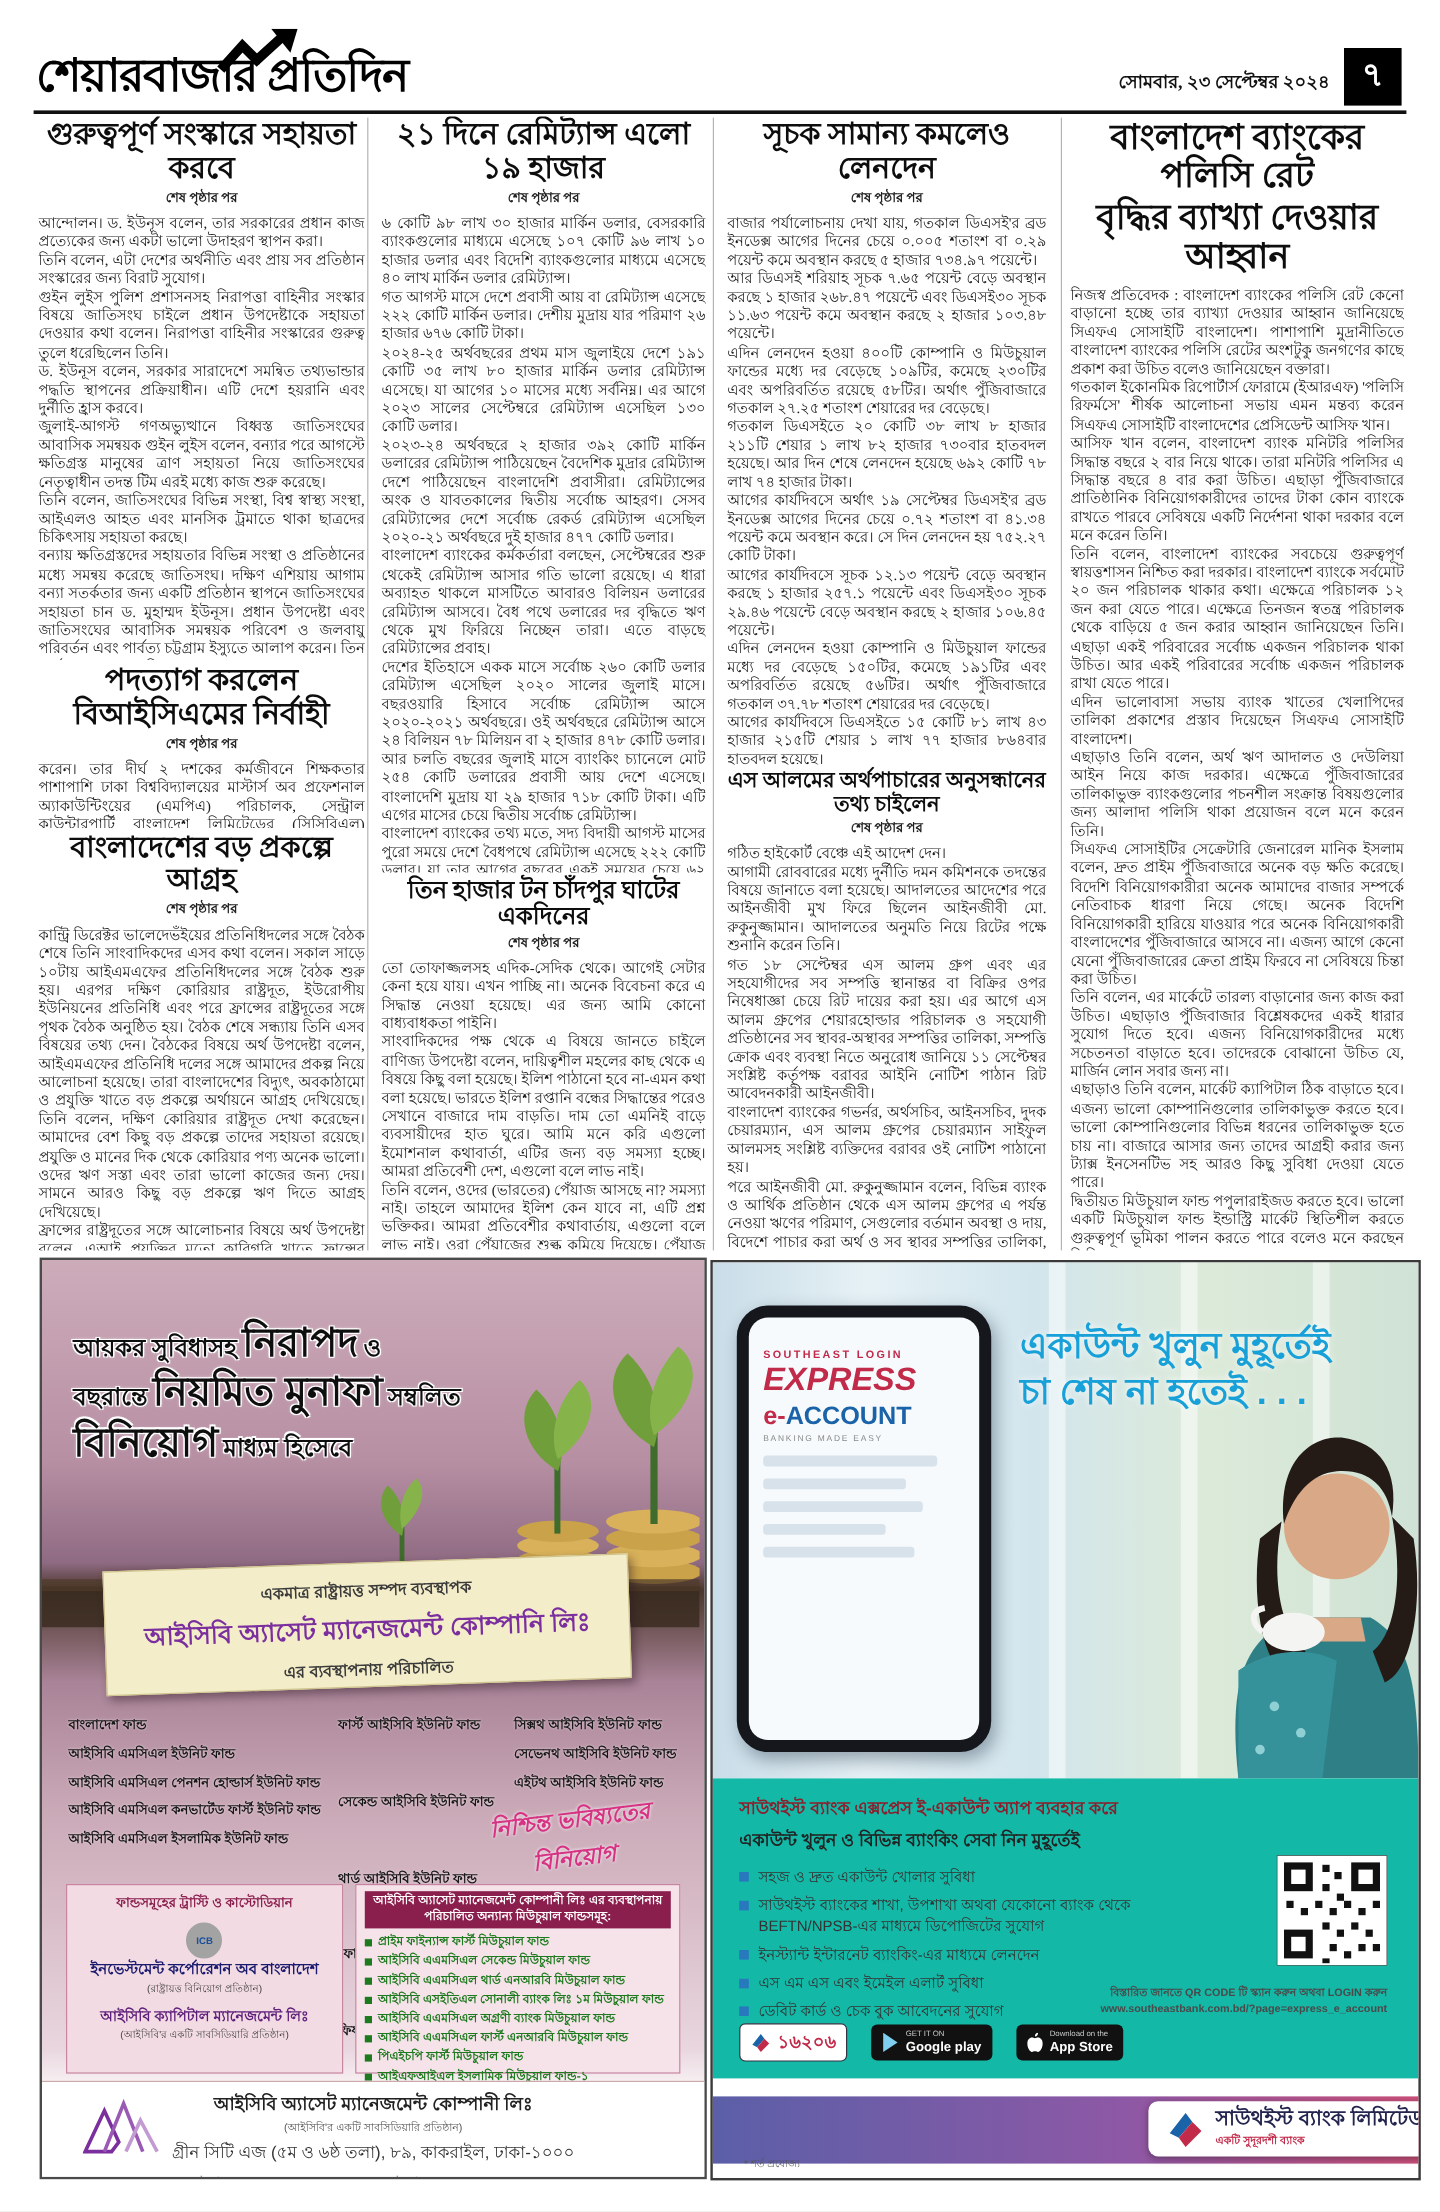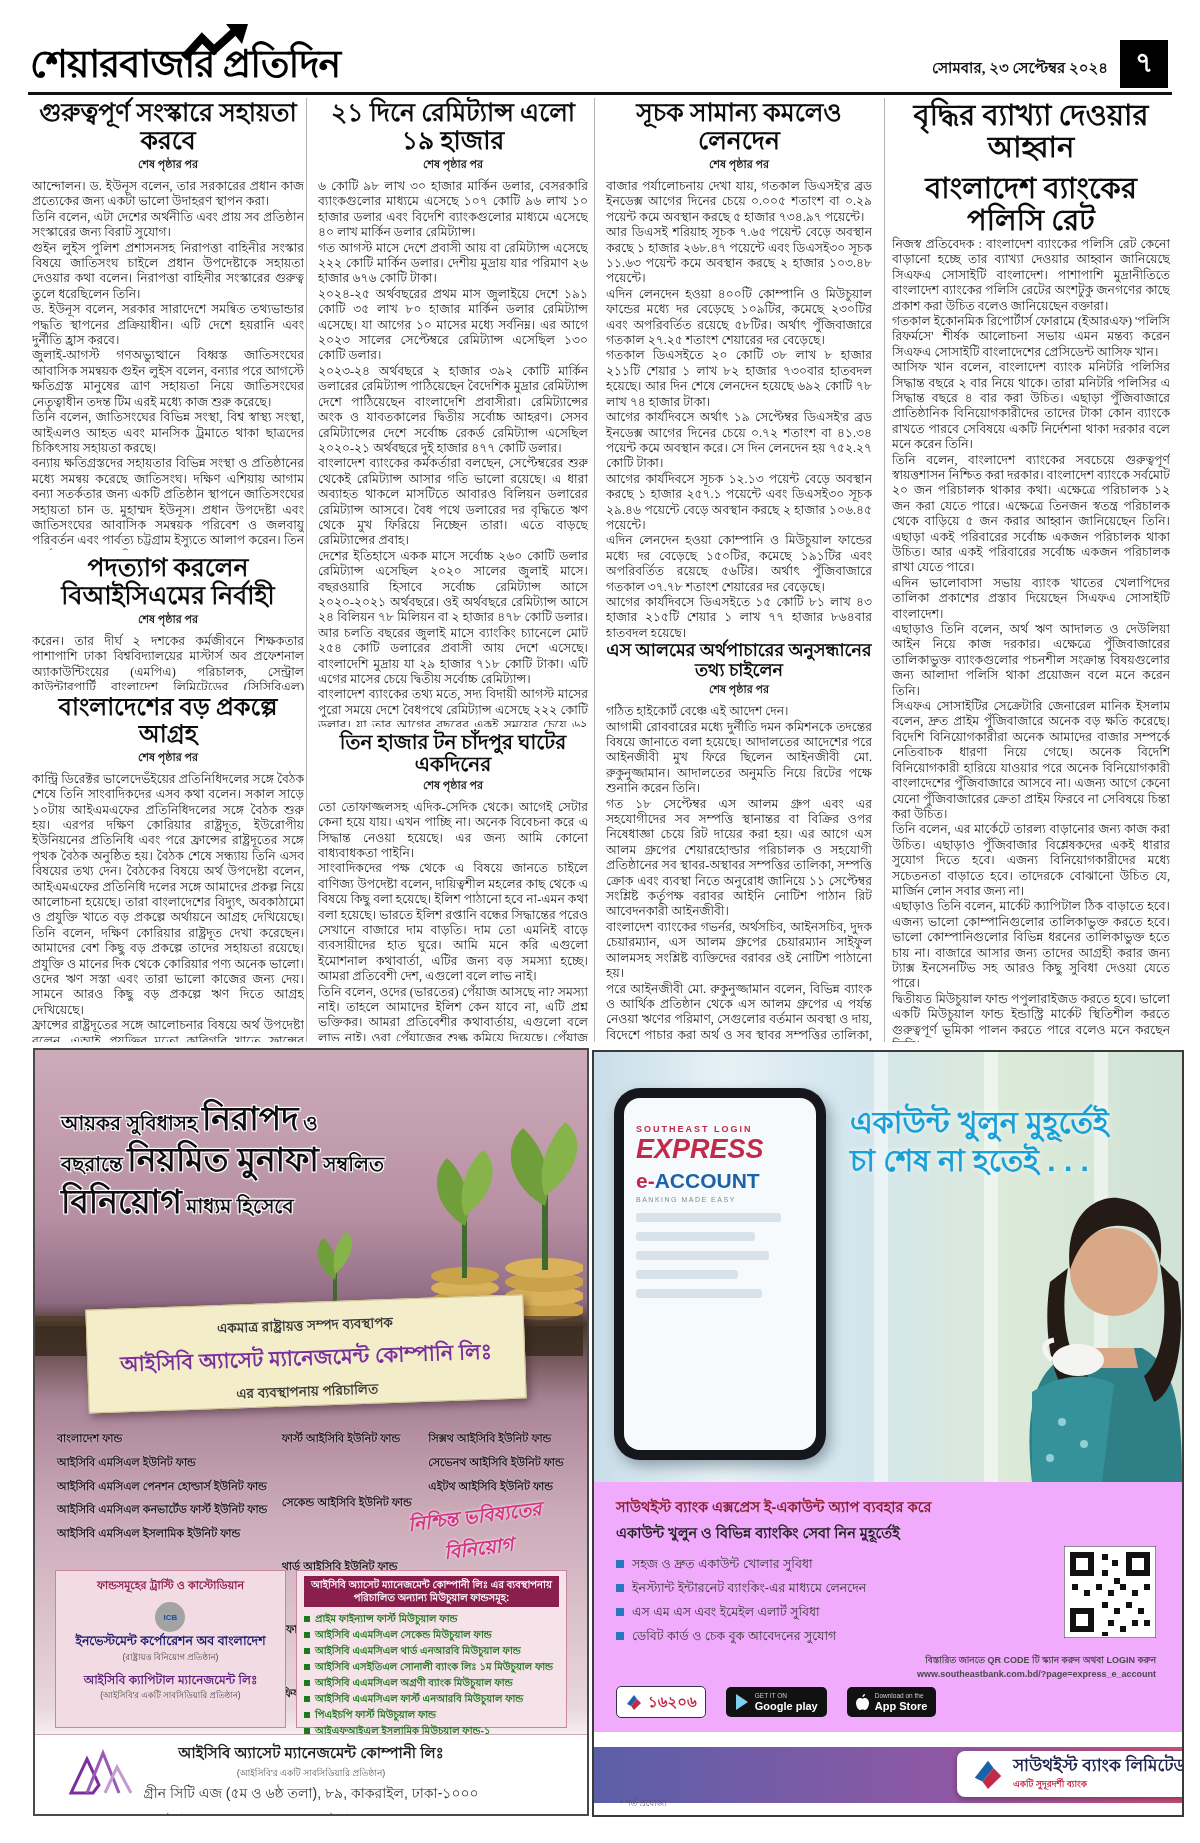--- a/index.html
+++ b/index.html
@@ -74,21 +74,21 @@
                 padding:26px 10px 0 12px;box-sizing:border-box;}
   .ps-brand1{font-size:9px;letter-spacing:2px;color:#c22a4a;font-weight:bold;}
   .ps-brand2{font-size:27px;font-weight:900;font-style:italic;color:#c22a4a;line-height:1;margin-top:2px;}
   .ps-brand3{font-size:21px;font-weight:900;color:#1b63a8;margin-top:6px;}
   .ps-brand3 .e{color:#c22a4a;}
   .ps-brand4{font-size:7px;letter-spacing:1.5px;color:#888;margin-top:3px;}
   .ps-bar{height:9px;background:#d7e2ea;border-radius:3px;margin:10px 6px 0 0;}
   .seb-headline{position:absolute;left:256px;top:52px;width:320px;color:#18a0d8;font-weight:900;
                 font-size:30px;line-height:1.25;text-shadow:0 0 6px rgba(255,255,255,.9);}
   .woman{position:absolute;right:0;bottom:0;}
-  .features{position:absolute;left:0;top:430px;width:100%;height:250px;background:#f0abfc;
+  .features{position:absolute;left:0;top:430px;width:100%;height:250px;background:#14b8a6;
             padding:14px 22px;box-sizing:border-box;}
   .ft1{font-size:14.5px;font-weight:900;color:#8a1f2d;}
   .ft2{font-size:14.5px;font-weight:900;color:#222;margin-top:2px;}
   .feat-list{margin-top:10px;width:360px;}
   .feat{display:flex;align-items:flex-start;margin-bottom:7px;}
   .feat .sq{width:8px;height:8px;background:#2878be;margin:4px 8px 0 0;flex:none;}
   .feat span[data-bind-item]{font-size:12.5px;color:#333;line-height:1.35;}
   .qr-wrap{position:absolute;right:26px;top:64px;text-align:center;}
   .qr-caption{position:absolute;right:26px;top:172px;width:300px;text-align:right;font-size:9px;
               color:#4a4a4a;font-weight:bold;line-height:1.5;}
@@ -189,22 +189,22 @@
     <h2 style="font-size:17.5px" data-bind="stories.s7.headline">এস আলমের অর্থপাচারের অনুসন্ধানের তথ্য চাইলেন</h2>
     <div class="cont" data-bind="stories.s7.continued">শেষ পৃষ্ঠার পর</div>
     <p class="body" data-bind="stories.s7.body">গঠিত হাইকোর্ট বেঞ্চে এই আদেশ দেন।
 আগামী রোববারের মধ্যে দুর্নীতি দমন কমিশনকে তদন্তের বিষয়ে জানাতে বলা হয়েছে। আদালতের আদেশের পরে আইনজীবী মুখ ফিরে ছিলেন আইনজীবী মো. রুকুনুজ্জামান। আদালতের অনুমতি নিয়ে রিটের পক্ষে শুনানি করেন তিনি।
 গত ১৮ সেপ্টেম্বর এস আলম গ্রুপ এবং এর সহযোগীদের সব সম্পত্তি স্থানান্তর বা বিক্রির ওপর নিষেধাজ্ঞা চেয়ে রিট দায়ের করা হয়। এর আগে এস আলম গ্রুপের শেয়ারহোল্ডার পরিচালক ও সহযোগী প্রতিষ্ঠানের সব স্থাবর-অস্থাবর সম্পত্তির তালিকা, সম্পত্তি ক্রোক এবং ব্যবস্থা নিতে অনুরোধ জানিয়ে ১১ সেপ্টেম্বর সংশ্লিষ্ট কর্তৃপক্ষ বরাবর আইনি নোটিশ পাঠান রিট আবেদনকারী আইনজীবী।
 বাংলাদেশ ব্যাংকের গভর্নর, অর্থসচিব, আইনসচিব, দুদক চেয়ারম্যান, এস আলম গ্রুপের চেয়ারম্যান সাইফুল আলমসহ সংশ্লিষ্ট ব্যক্তিদের বরাবর ওই নোটিশ পাঠানো হয়।
 পরে আইনজীবী মো. রুকুনুজ্জামান বলেন, বিভিন্ন ব্যাংক ও আর্থিক প্রতিষ্ঠান থেকে এস আলম গ্রুপের এ পর্যন্ত নেওয়া ঋণের পরিমাণ, সেগুলোর বর্তমান অবস্থা ও দায়, বিদেশে পাচার করা অর্থ ও সব স্থাবর সম্পত্তির তালিকা, সম্পত্তি ক্রোকের নির্দেশনা চাওয়া হয়েছে রিটে। আদালতের অনুমতি ছাড়া কোম্পানির পরিচালকসহ পরিবারের সদস্যদের দেশত্যাগেও নিষেধাজ্ঞা চাওয়া হয়েছে।</p>
   </div>
 
   <div class="story" style="left:892px;top:97px;width:278px;height:945px">
+    <h2 style="font-size:29px" data-bind="stories.s8.headline_line1">বাংলাদেশ ব্যাংকের পলিসি রেট</h2>
     <h2 style="font-size:29px;margin-bottom:8px" data-bind="stories.s8.headline_line2">বৃদ্ধির ব্যাখ্যা দেওয়ার আহ্বান</h2>
-    <h2 style="font-size:29px" data-bind="stories.s8.headline_line1">বাংলাদেশ ব্যাংকের পলিসি রেট</h2>
     <p class="body" data-bind="stories.s8.body">নিজস্ব প্রতিবেদক : বাংলাদেশ ব্যাংকের পলিসি রেট কেনো বাড়ানো হচ্ছে তার ব্যাখ্যা দেওয়ার আহ্বান জানিয়েছে সিএফএ সোসাইটি বাংলাদেশ। পাশাপাশি মুদ্রানীতিতে বাংলাদেশ ব্যাংকের পলিসি রেটের অংশটুকু জনগণের কাছে প্রকাশ করা উচিত বলেও জানিয়েছেন বক্তারা।
 গতকাল ইকোনমিক রিপোর্টার্স ফোরামে (ইআরএফ) 'পলিসি রিফর্মসে' শীর্ষক আলোচনা সভায় এমন মন্তব্য করেন সিএফএ সোসাইটি বাংলাদেশের প্রেসিডেন্ট আসিফ খান।
 আসিফ খান বলেন, বাংলাদেশ ব্যাংক মনিটরি পলিসির সিদ্ধান্ত বছরে ২ বার নিয়ে থাকে। তারা মনিটরি পলিসির এ সিদ্ধান্ত বছরে ৪ বার করা উচিত। এছাড়া পুঁজিবাজারে প্রাতিষ্ঠানিক বিনিয়োগকারীদের তাদের টাকা কোন ব্যাংকে রাখতে পারবে সেবিষয়ে একটি নির্দেশনা থাকা দরকার বলে মনে করেন তিনি।
 তিনি বলেন, বাংলাদেশ ব্যাংকের সবচেয়ে গুরুত্বপূর্ণ স্বায়ত্তশাসন নিশ্চিত করা দরকার। বাংলাদেশ ব্যাংকে সর্বমোট ২০ জন পরিচালক থাকার কথা। এক্ষেত্রে পরিচালক ১২ জন করা যেতে পারে। এক্ষেত্রে তিনজন স্বতন্ত্র পরিচালক থেকে বাড়িয়ে ৫ জন করার আহ্বান জানিয়েছেন তিনি। এছাড়া একই পরিবারের সর্বোচ্চ একজন পরিচালক থাকা উচিত। আর একই পরিবারের সর্বোচ্চ একজন পরিচালক রাখা যেতে পারে।
 এদিন ভালোবাসা সভায় ব্যাংক খাতের খেলাপিদের তালিকা প্রকাশের প্রস্তাব দিয়েছেন সিএফএ সোসাইটি বাংলাদেশ।
 এছাড়াও তিনি বলেন, অর্থ ঋণ আদালত ও দেউলিয়া আইন নিয়ে কাজ দরকার। এক্ষেত্রে পুঁজিবাজারের তালিকাভুক্ত ব্যাংকগুলোর পচনশীল সংক্রান্ত বিষয়গুলোর জন্য আলাদা পলিসি থাকা প্রয়োজন বলে মনে করেন তিনি।
 সিএফএ সোসাইটির সেক্রেটারি জেনারেল মানিক ইসলাম বলেন, দ্রুত প্রাইম পুঁজিবাজারে অনেক বড় ক্ষতি করেছে। বিদেশি বিনিয়োগকারীরা অনেক আমাদের বাজার সম্পর্কে নেতিবাচক ধারণা নিয়ে গেছে। অনেক বিদেশি বিনিয়োগকারী হারিয়ে যাওয়ার পরে অনেক বিনিয়োগকারী বাংলাদেশের পুঁজিবাজারে আসবে না। এজন্য আগে কেনো যেনো পুঁজিবাজারের ক্রেতা প্রাইম ফিরবে না সেবিষয়ে চিন্তা করা উচিত।
 তিনি বলেন, এর মার্কেটে তারল্য বাড়ানোর জন্য কাজ করা উচিত। এছাড়াও পুঁজিবাজার বিশ্লেষকদের একই ধারার সুযোগ দিতে হবে। এজন্য বিনিয়োগকারীদের মধ্যে সচেতনতা বাড়াতে হবে। তাদেরকে বোঝানো উচিত যে, মার্জিন লোন সবার জন্য না।
 এছাড়াও তিনি বলেন, মার্কেট ক্যাপিটাল ঠিক বাড়াতে হবে। এজন্য ভালো কোম্পানিগুলোর তালিকাভুক্ত করতে হবে। ভালো কোম্পানিগুলোর বিভিন্ন ধরনের তালিকাভুক্ত হতে চায় না। বাজারে আসার জন্য তাদের আগ্রহী করার জন্য ট্যাক্স ইনসেনটিভ সহ আরও কিছু সুবিধা দেওয়া যেতে পারে।
 দ্বিতীয়ত মিউচুয়াল ফান্ড পপুলারাইজড করতে হবে। ভালো একটি মিউচুয়াল ফান্ড ইন্ডাস্ট্রি মার্কেট স্থিতিশীল করতে গুরুত্বপূর্ণ ভূমিকা পালন করতে পারে বলেও মনে করছেন তিনি।
@@ -383,20 +383,24 @@
       </div>
     </div>
 
     <div class="features">
       <div class="ft1" data-bind="ad_seb.features_title1">সাউথইস্ট ব্যাংক এক্সপ্রেস ই-একাউন্ট অ্যাপ ব্যবহার করে</div>
       <div class="ft2" data-bind="ad_seb.features_title2">একাউন্ট খুলুন ও বিভিন্ন ব্যাংকিং সেবা নিন মুহূর্তেই</div>
       <div class="feat-list">
           <div class="feat">
             <span class="sq"></span>
             <span data-bind-item="">সহজ ও দ্রুত একাউন্ট খোলার সুবিধা</span>
+          </div>
+          <div class="feat">
+            <span class="sq"></span>
+            <span data-bind-item="">সাউথইস্ট ব্যাংকের শাখা, উপশাখা অথবা যেকোনো ব্যাংক থেকে BEFTN/NPSB-এর মাধ্যমে ডিপোজিটের সুযোগ</span>
           </div>
           <div class="feat">
             <span class="sq"></span>
             <span data-bind-item="">ইনস্ট্যান্ট ইন্টারনেট ব্যাংকিং-এর মাধ্যমে লেনদেন</span>
           </div>
           <div class="feat">
             <span class="sq"></span>
             <span data-bind-item="">এস এম এস এবং ইমেইল এলার্ট সুবিধা</span>
           </div>
           <div class="feat">

